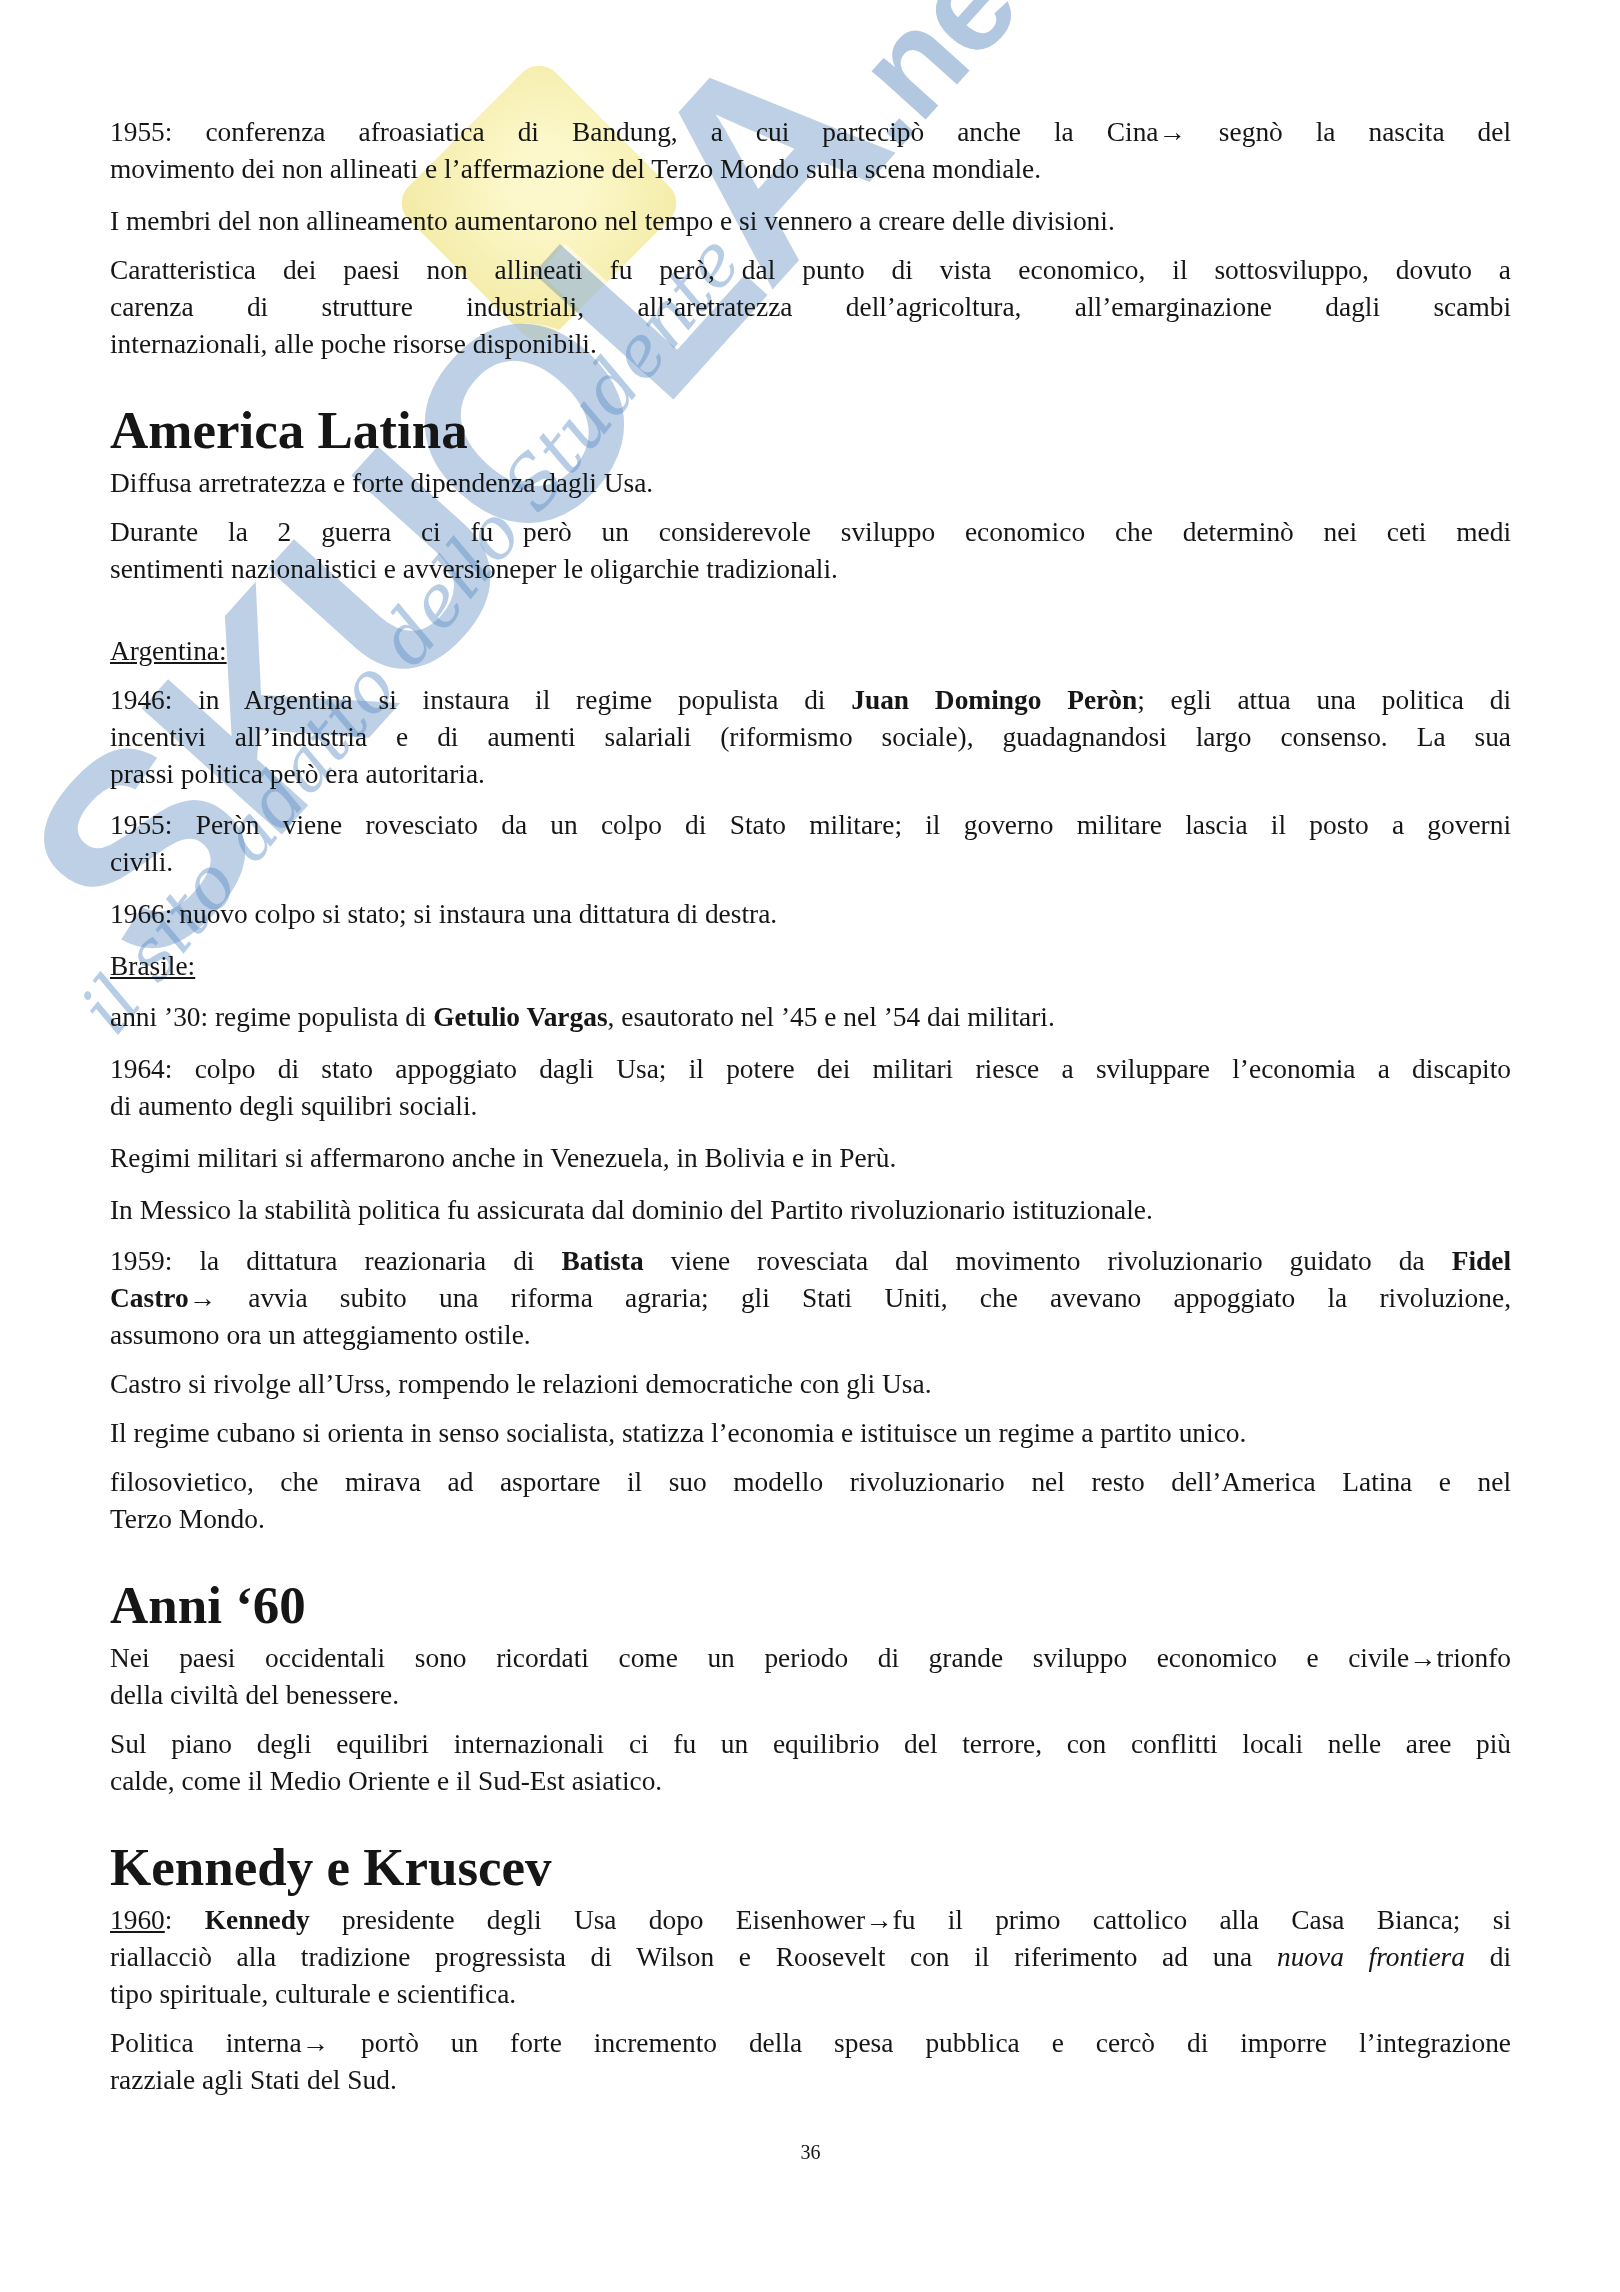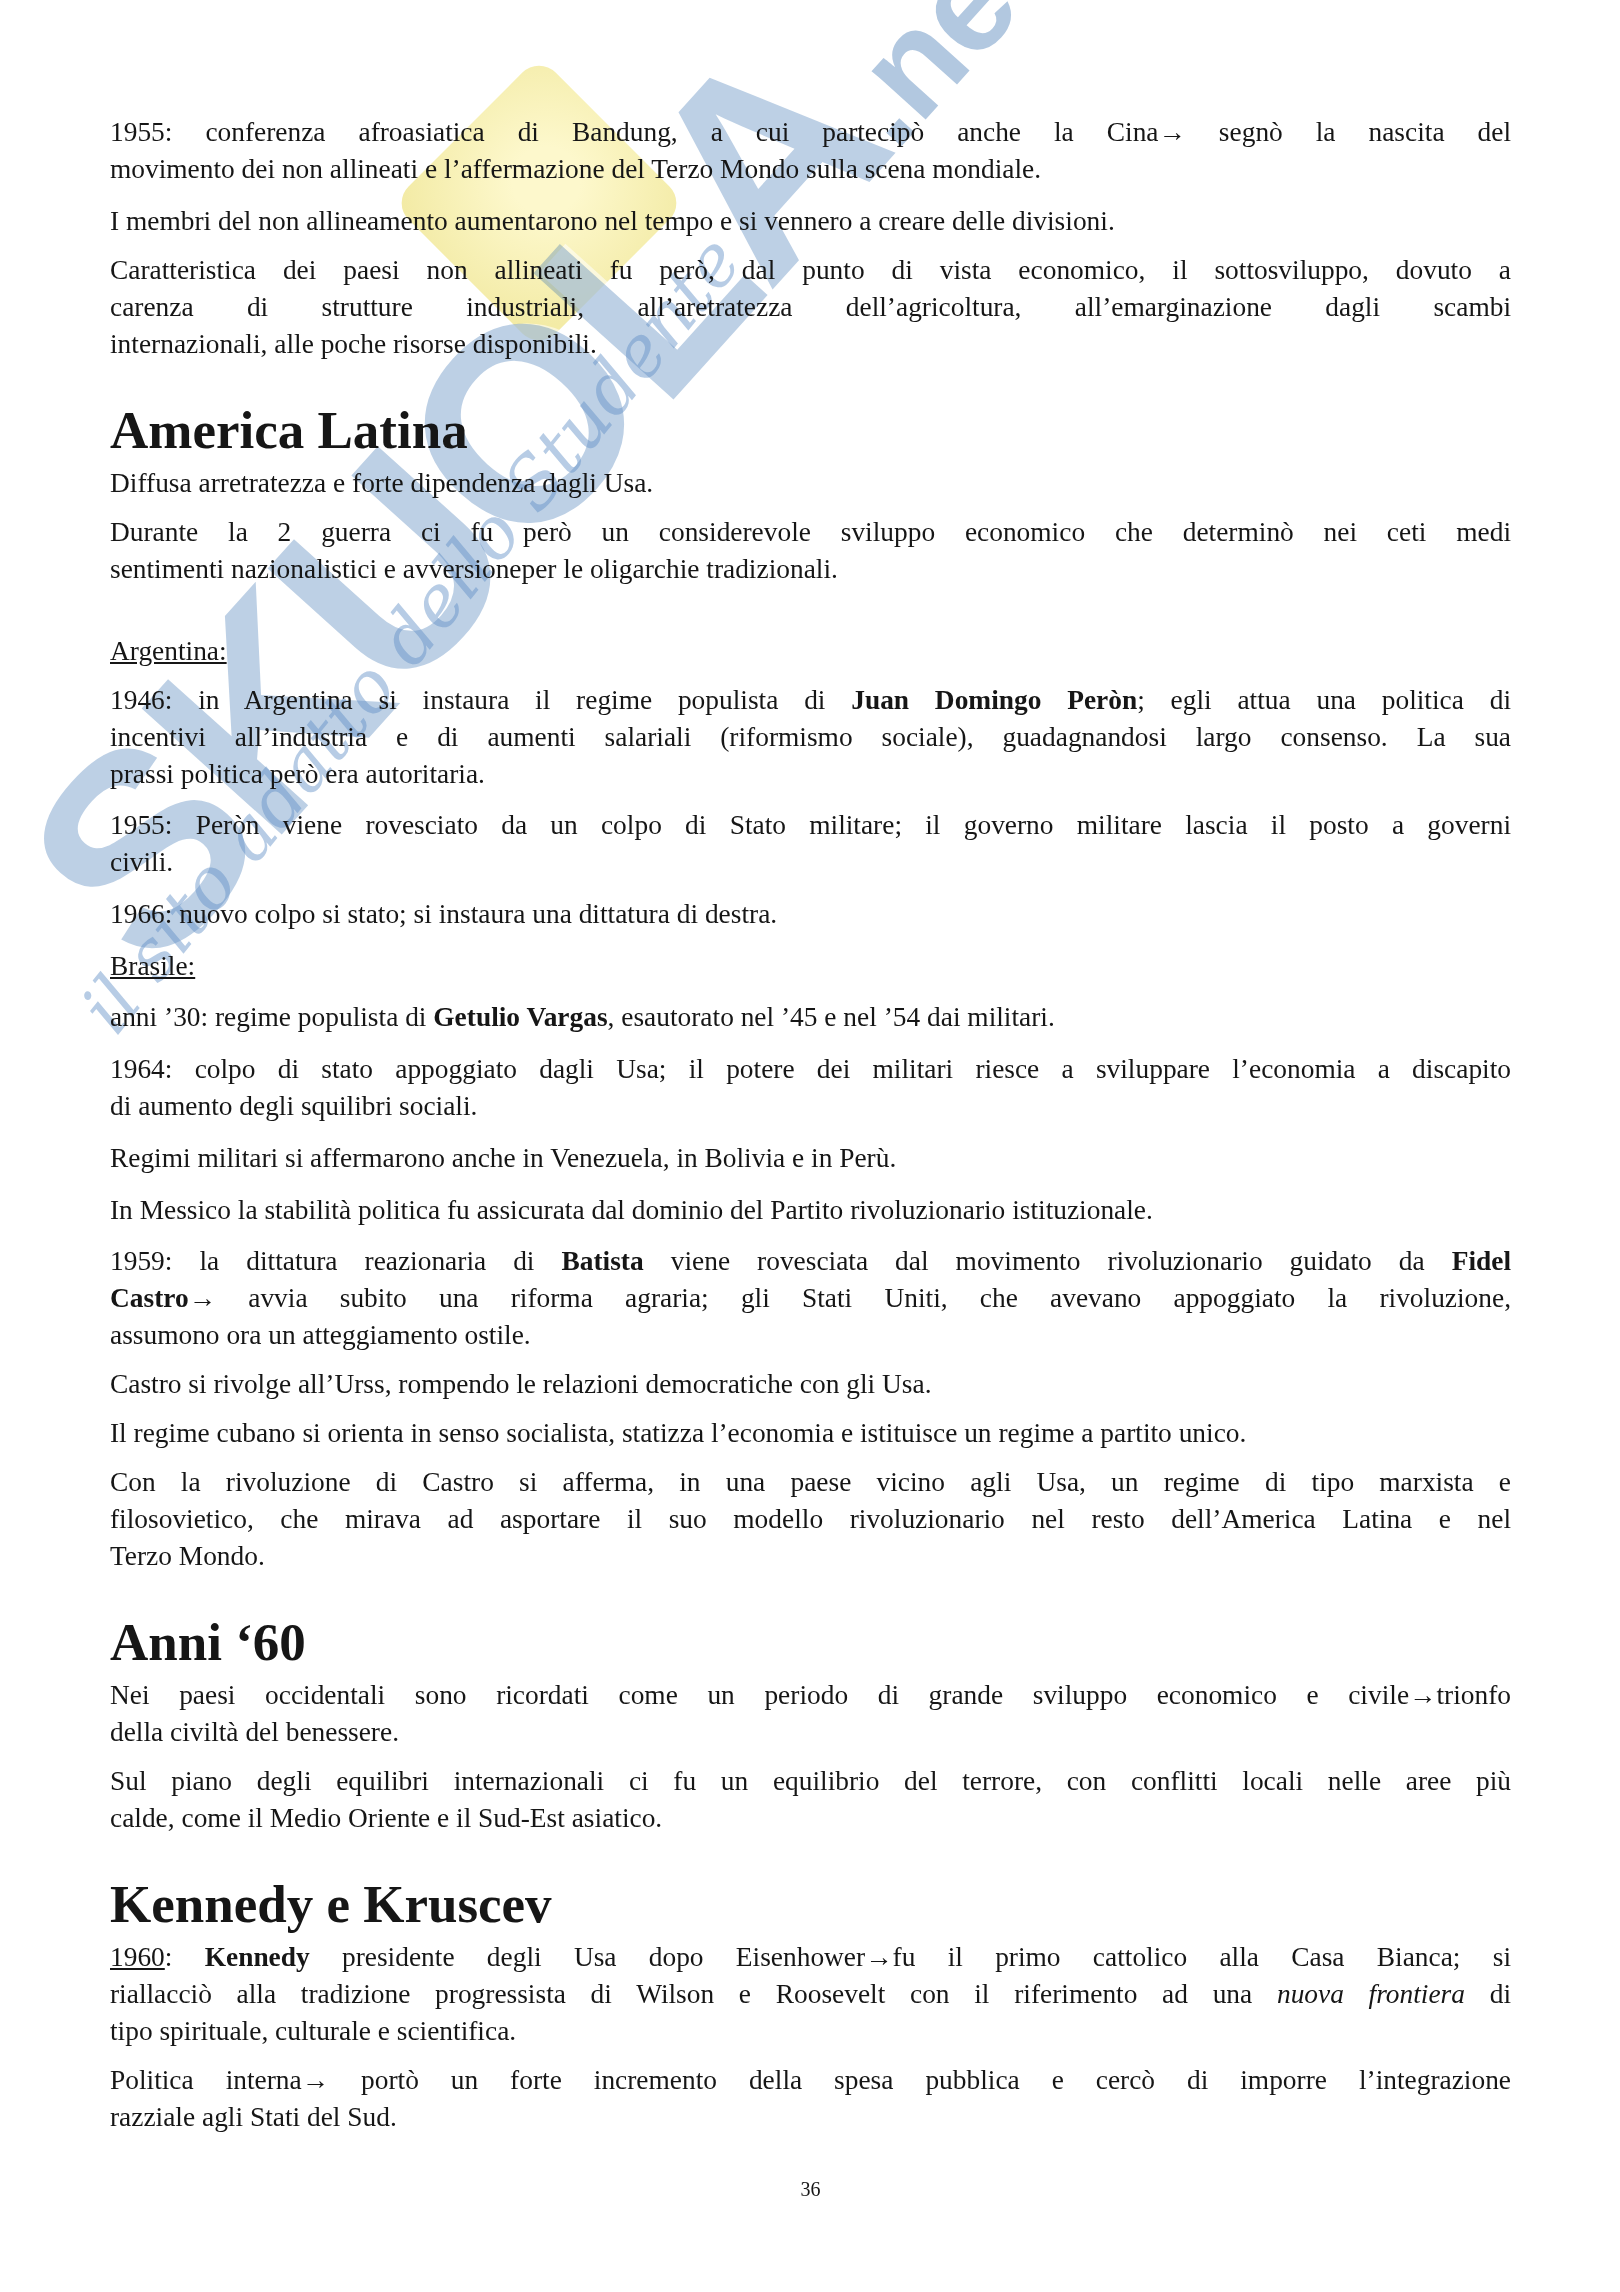--- a/index.html
+++ b/index.html
@@ -121,21 +121,20 @@
         <div class="line just"><span class="seg b">Castro</span><span class="seg">→ avvia subito una riforma agraria; gli Stati Uniti, che avevano appoggiato la rivoluzione,</span></div>
         <div class="line left"><span class="seg">assumono ora un atteggiamento ostile.</span></div>
       </div>
       <div class="para gap-none">
         <div class="line left"><span class="seg">Castro si rivolge all’Urss, rompendo le relazioni democratiche con gli Usa.</span></div>
       </div>
       <div class="para gap-none">
         <div class="line left"><span class="seg">Il regime cubano si orienta in senso socialista, statizza l’economia e istituisce un regime a partito unico.</span></div>
       </div>
       <div class="para gap-none">
-        <div class="line just"><span class="seg">Con la rivoluzione di Castro si afferma, in una paese vicino agli Usa, un regime di tipo marxista e</span></div>
         <div class="line just"><span class="seg">filosovietico, che mirava ad asportare il suo modello rivoluzionario nel resto dell’America Latina e nel</span></div>
         <div class="line left"><span class="seg">Terzo Mondo.</span></div>
       </div>
       <div class="heading gap-lg">Anni ‘60</div>
       <div class="para gap-none">
         <div class="line just"><span class="seg">Nei paesi occidentali sono ricordati come un periodo di grande sviluppo economico e civile→trionfo</span></div>
         <div class="line left"><span class="seg">della civiltà del benessere.</span></div>
       </div>
       <div class="para gap-none">
         <div class="line just"><span class="seg">Sul piano degli equilibri internazionali ci fu un equilibrio del terrore, con conflitti locali nelle aree più</span></div>

